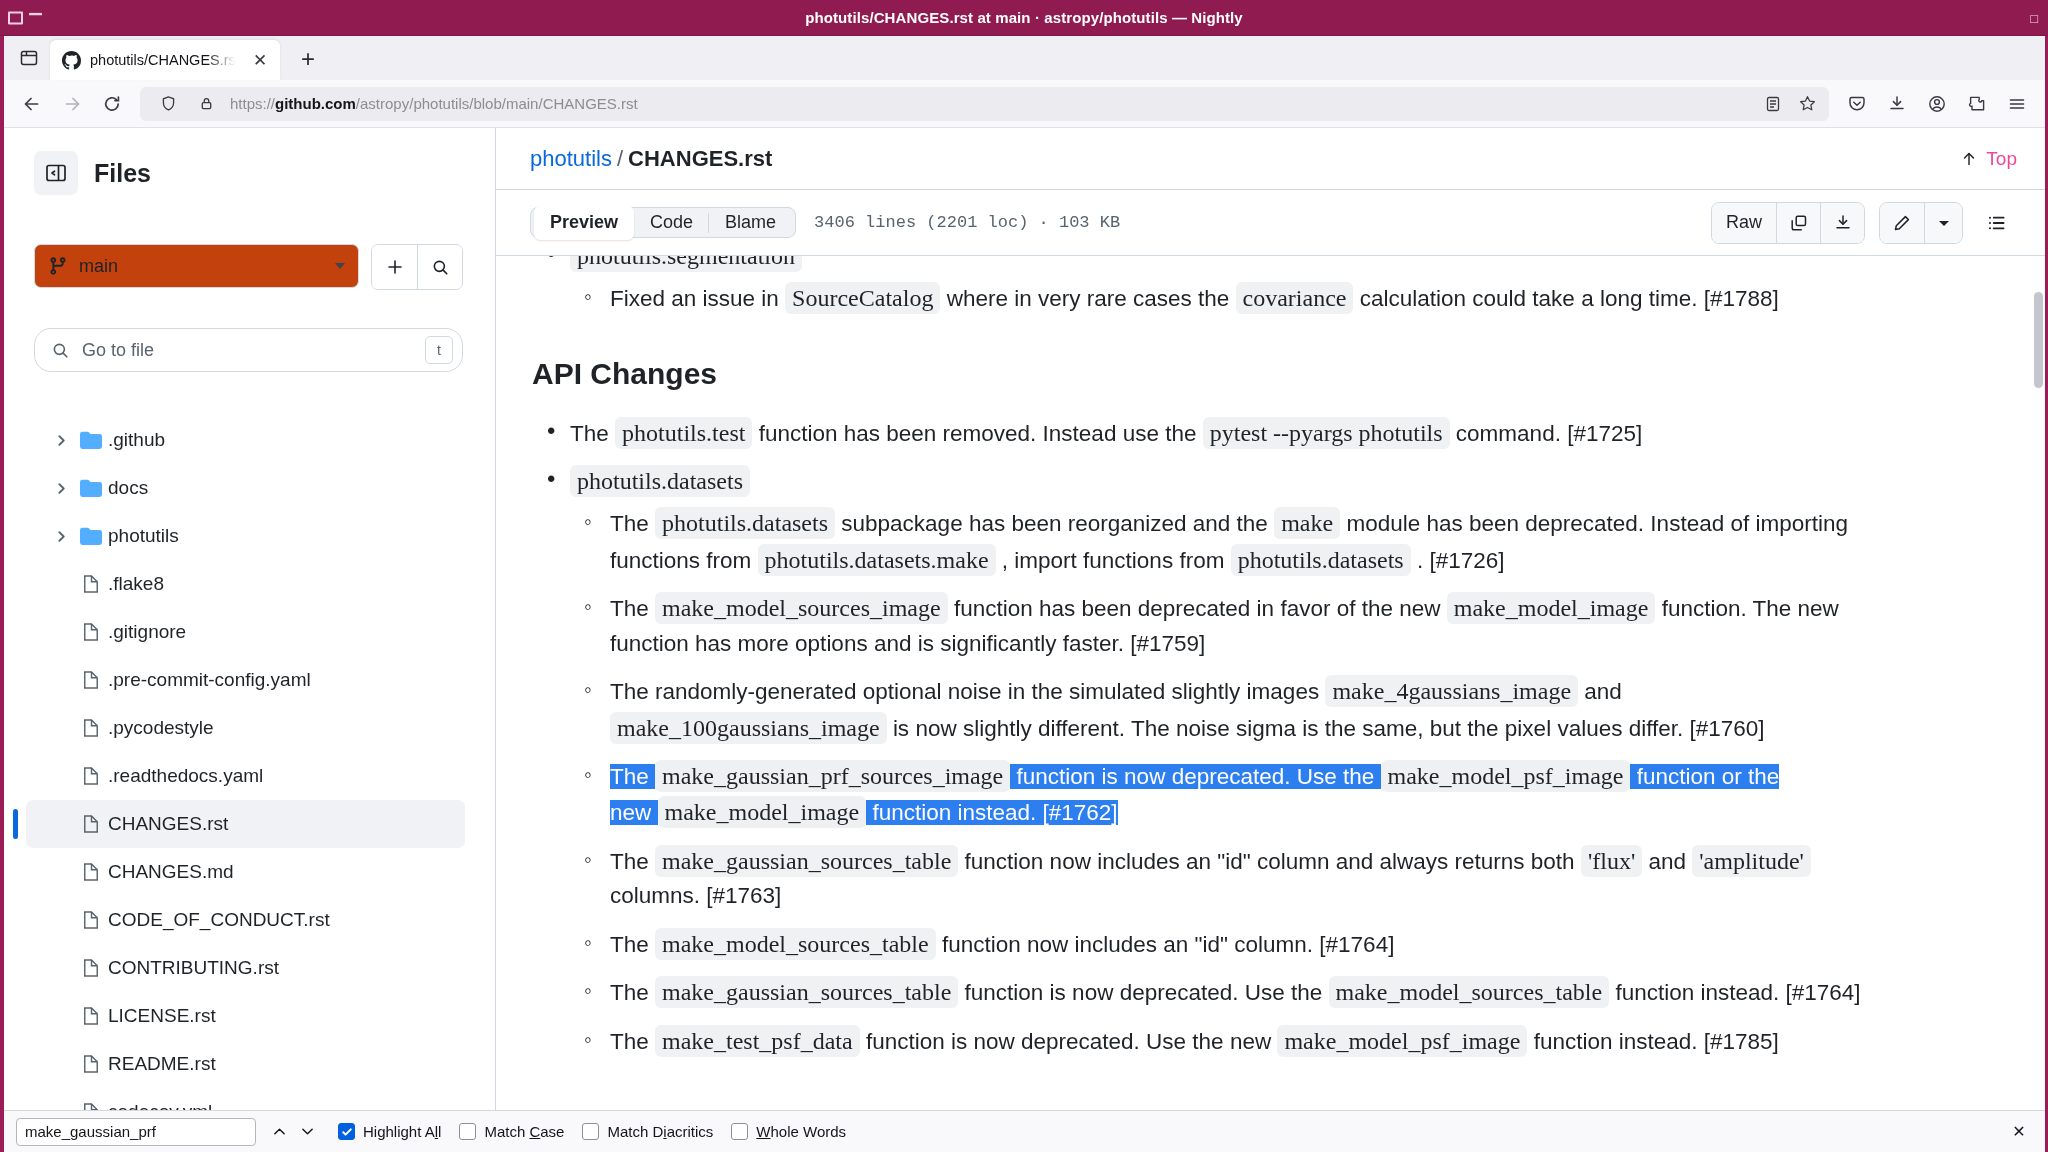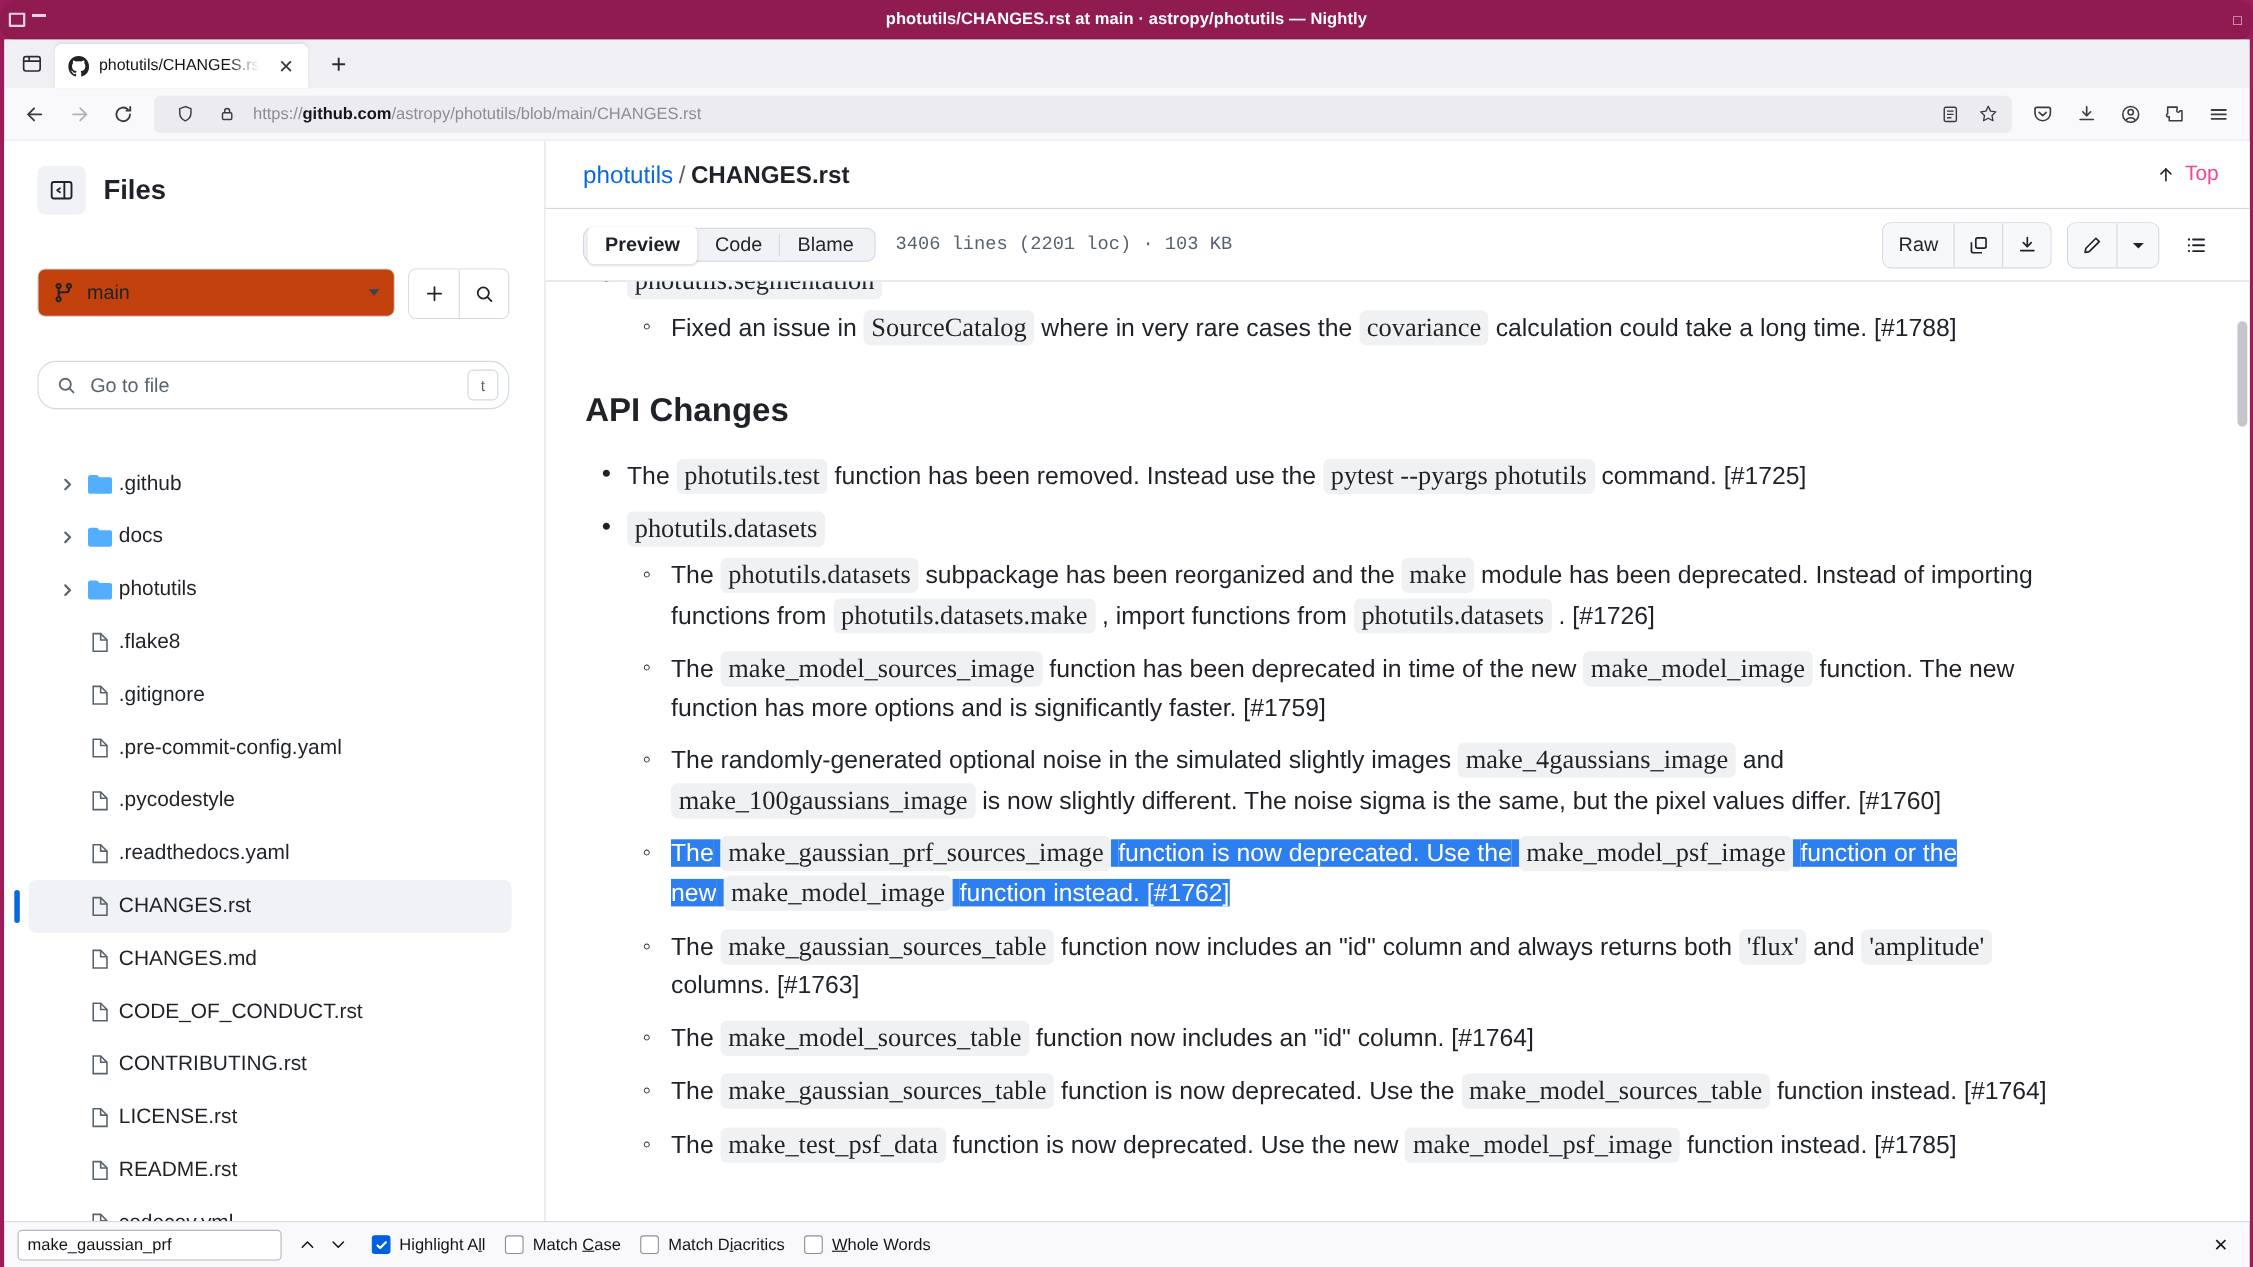--- a/index.html
+++ b/index.html
@@ -15,21 +15,20 @@
     position: absolute; inset: 0;
     background: #9c1c57;
     display: flex; flex-direction: column;
   }
   .titlebar {
     height: 36px; flex: none;
     background: #8f1b50;
     position: relative;
     display: flex; align-items: center; justify-content: center;
     border-bottom: 1px solid #7d1746;
-    border-radius: 15px;
   }
   .titlebar-text {
     color: #ffffff; font-size: 15px; font-weight: 700;
     letter-spacing: .1px; white-space: nowrap;
   }
   .win-ctl-left {
     position: absolute; left: 8px; top: 50%; transform: translateY(-50%);
     display: flex; gap: 6px; align-items: center;
   }
   .win-box {
@@ -727,21 +726,21 @@
                       <span>module has been deprecated. Instead of importing functions from</span>
                       <code>photutils.datasets.make</code>
                       <span>, import functions from</span>
                       <code>photutils.datasets</code>
                       <span>. [#1726]</span>
                     </li>
 
                     <li>
                       <span>The</span>
                       <code>make_model_sources_image</code>
-                      <span>function has been deprecated in time of the new</span>
+                      <span>function has been deprecated in favor of the new</span>
                       <code>make_model_image</code>
                       <span>function. The new function has more options and is significantly faster. [#1759]</span>
                     </li>
 
                     <li>
                       <span>The randomly-generated optional noise in the simulated slightly images</span>
                       <code>make_4gaussians_image</code>
                       <span>and</span>
                       <code>make_100gaussians_image</code>
                       <span>is now slightly different. The noise sigma is the same, but the pixel values differ. [#1760]</span>

